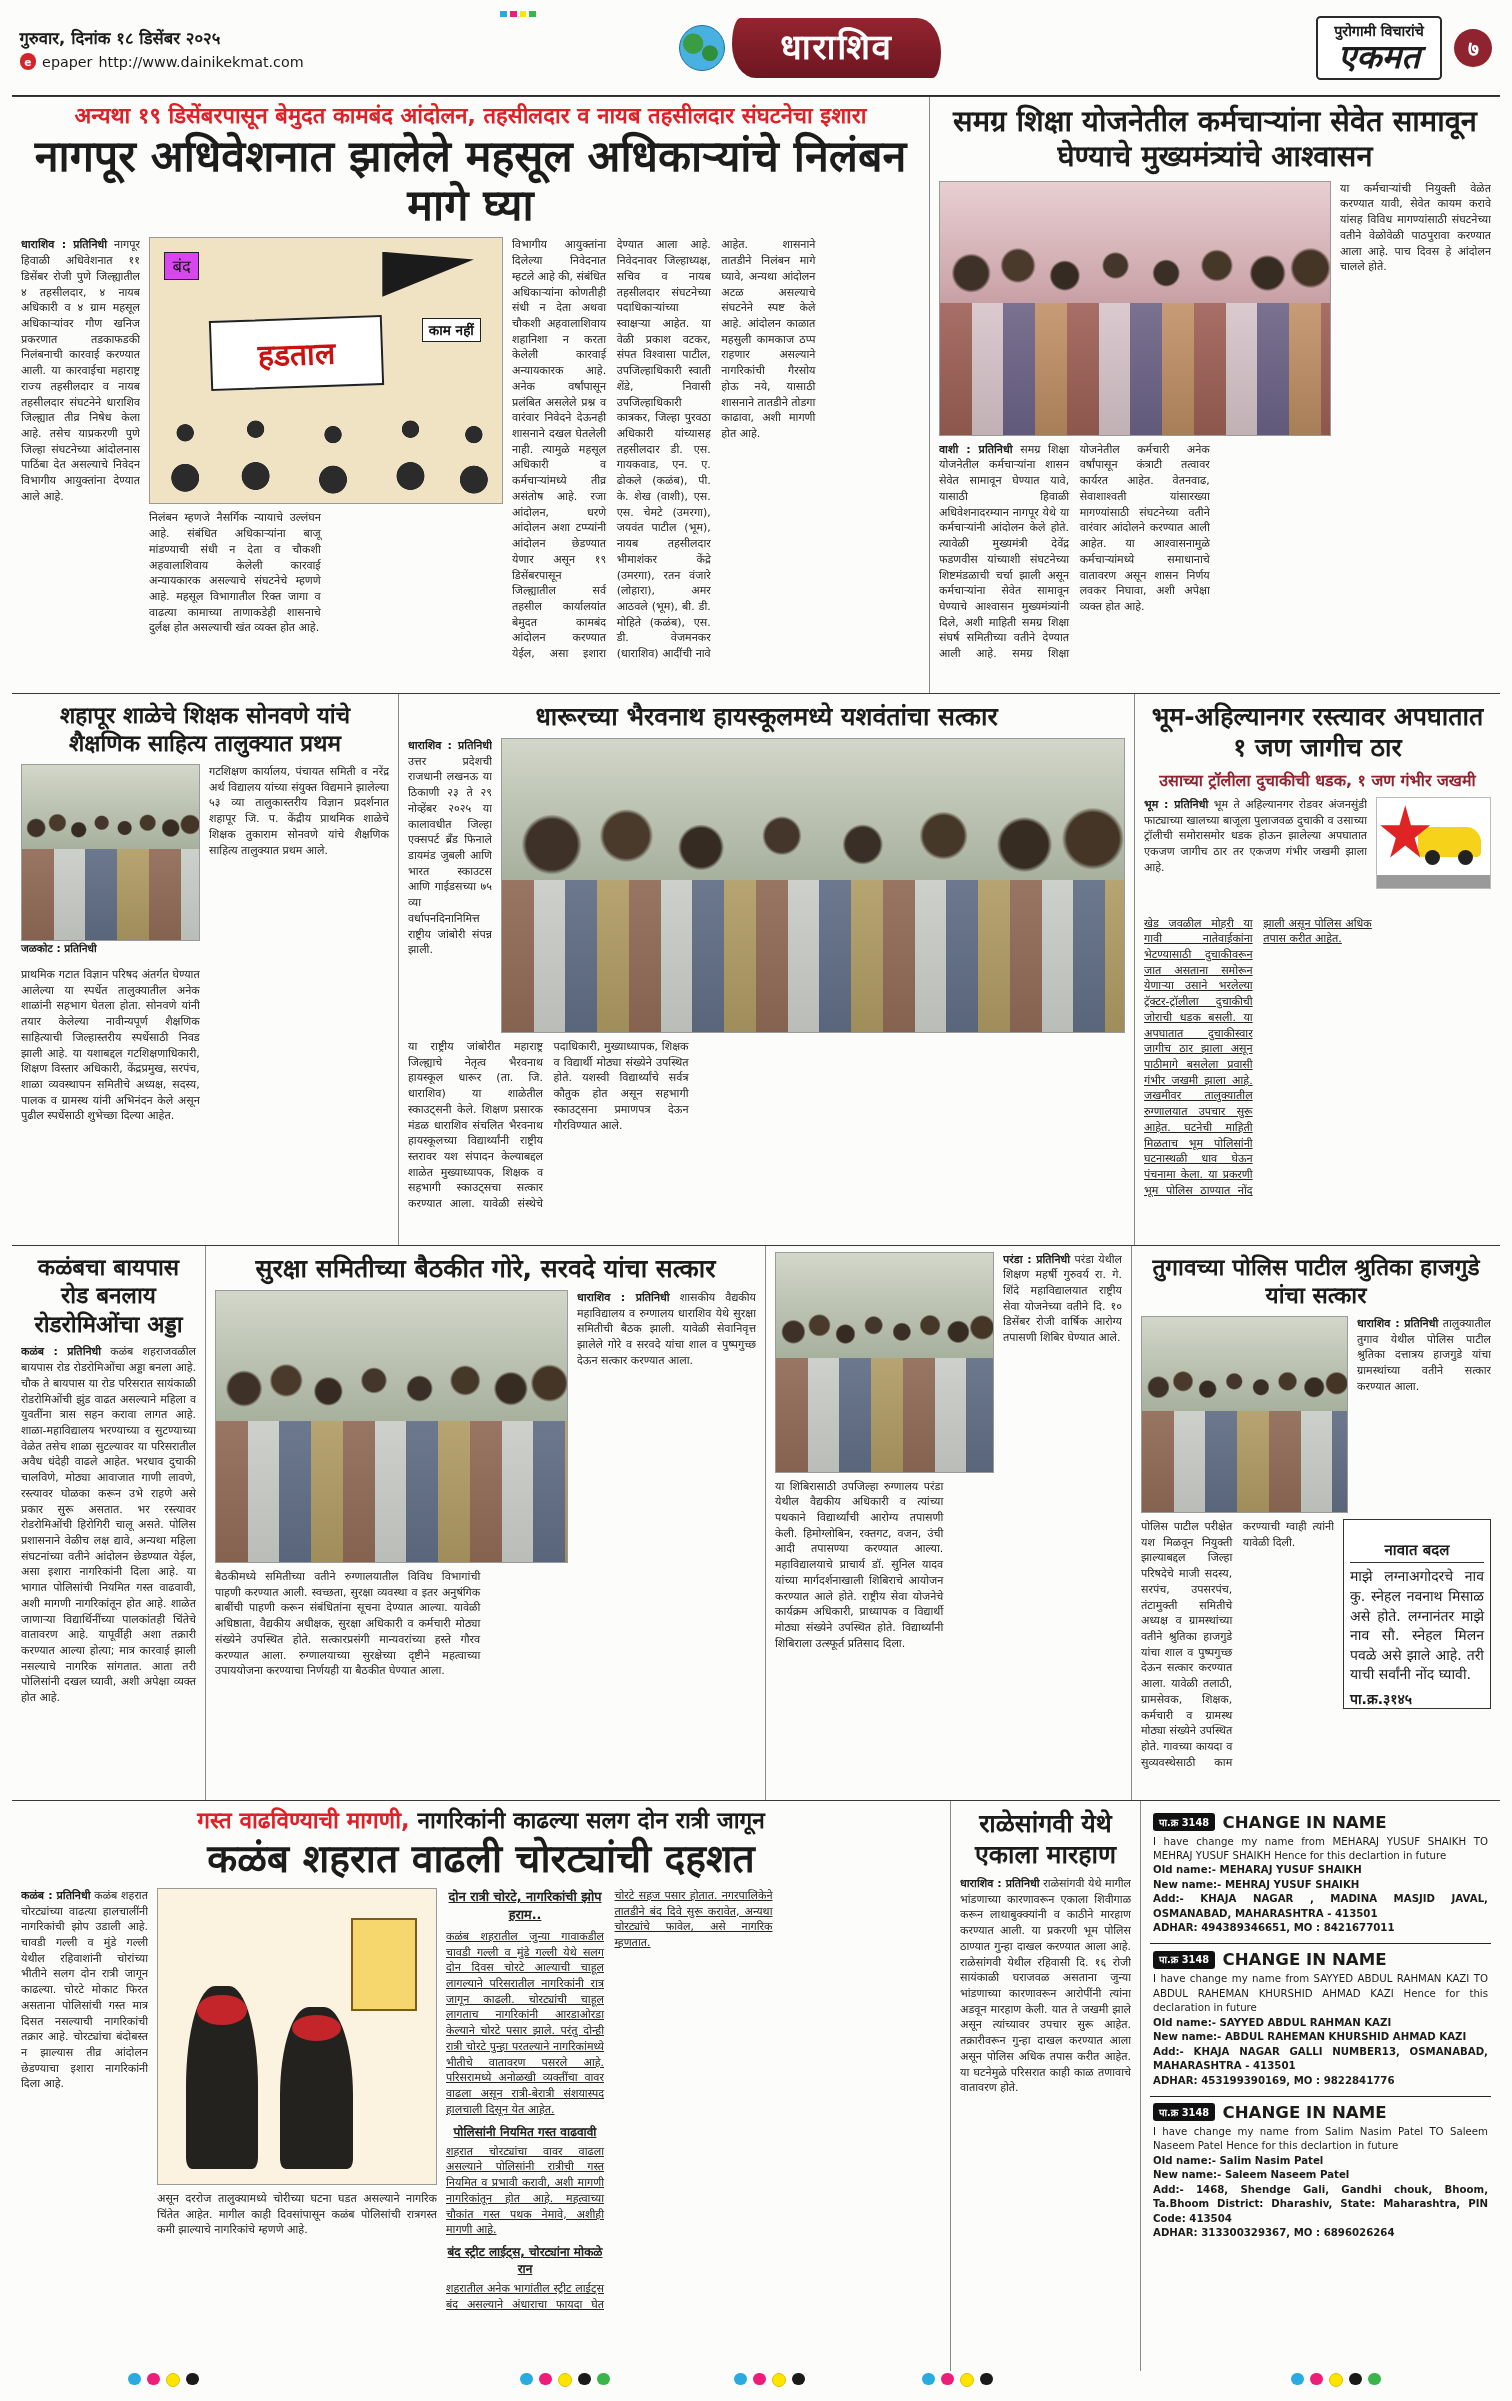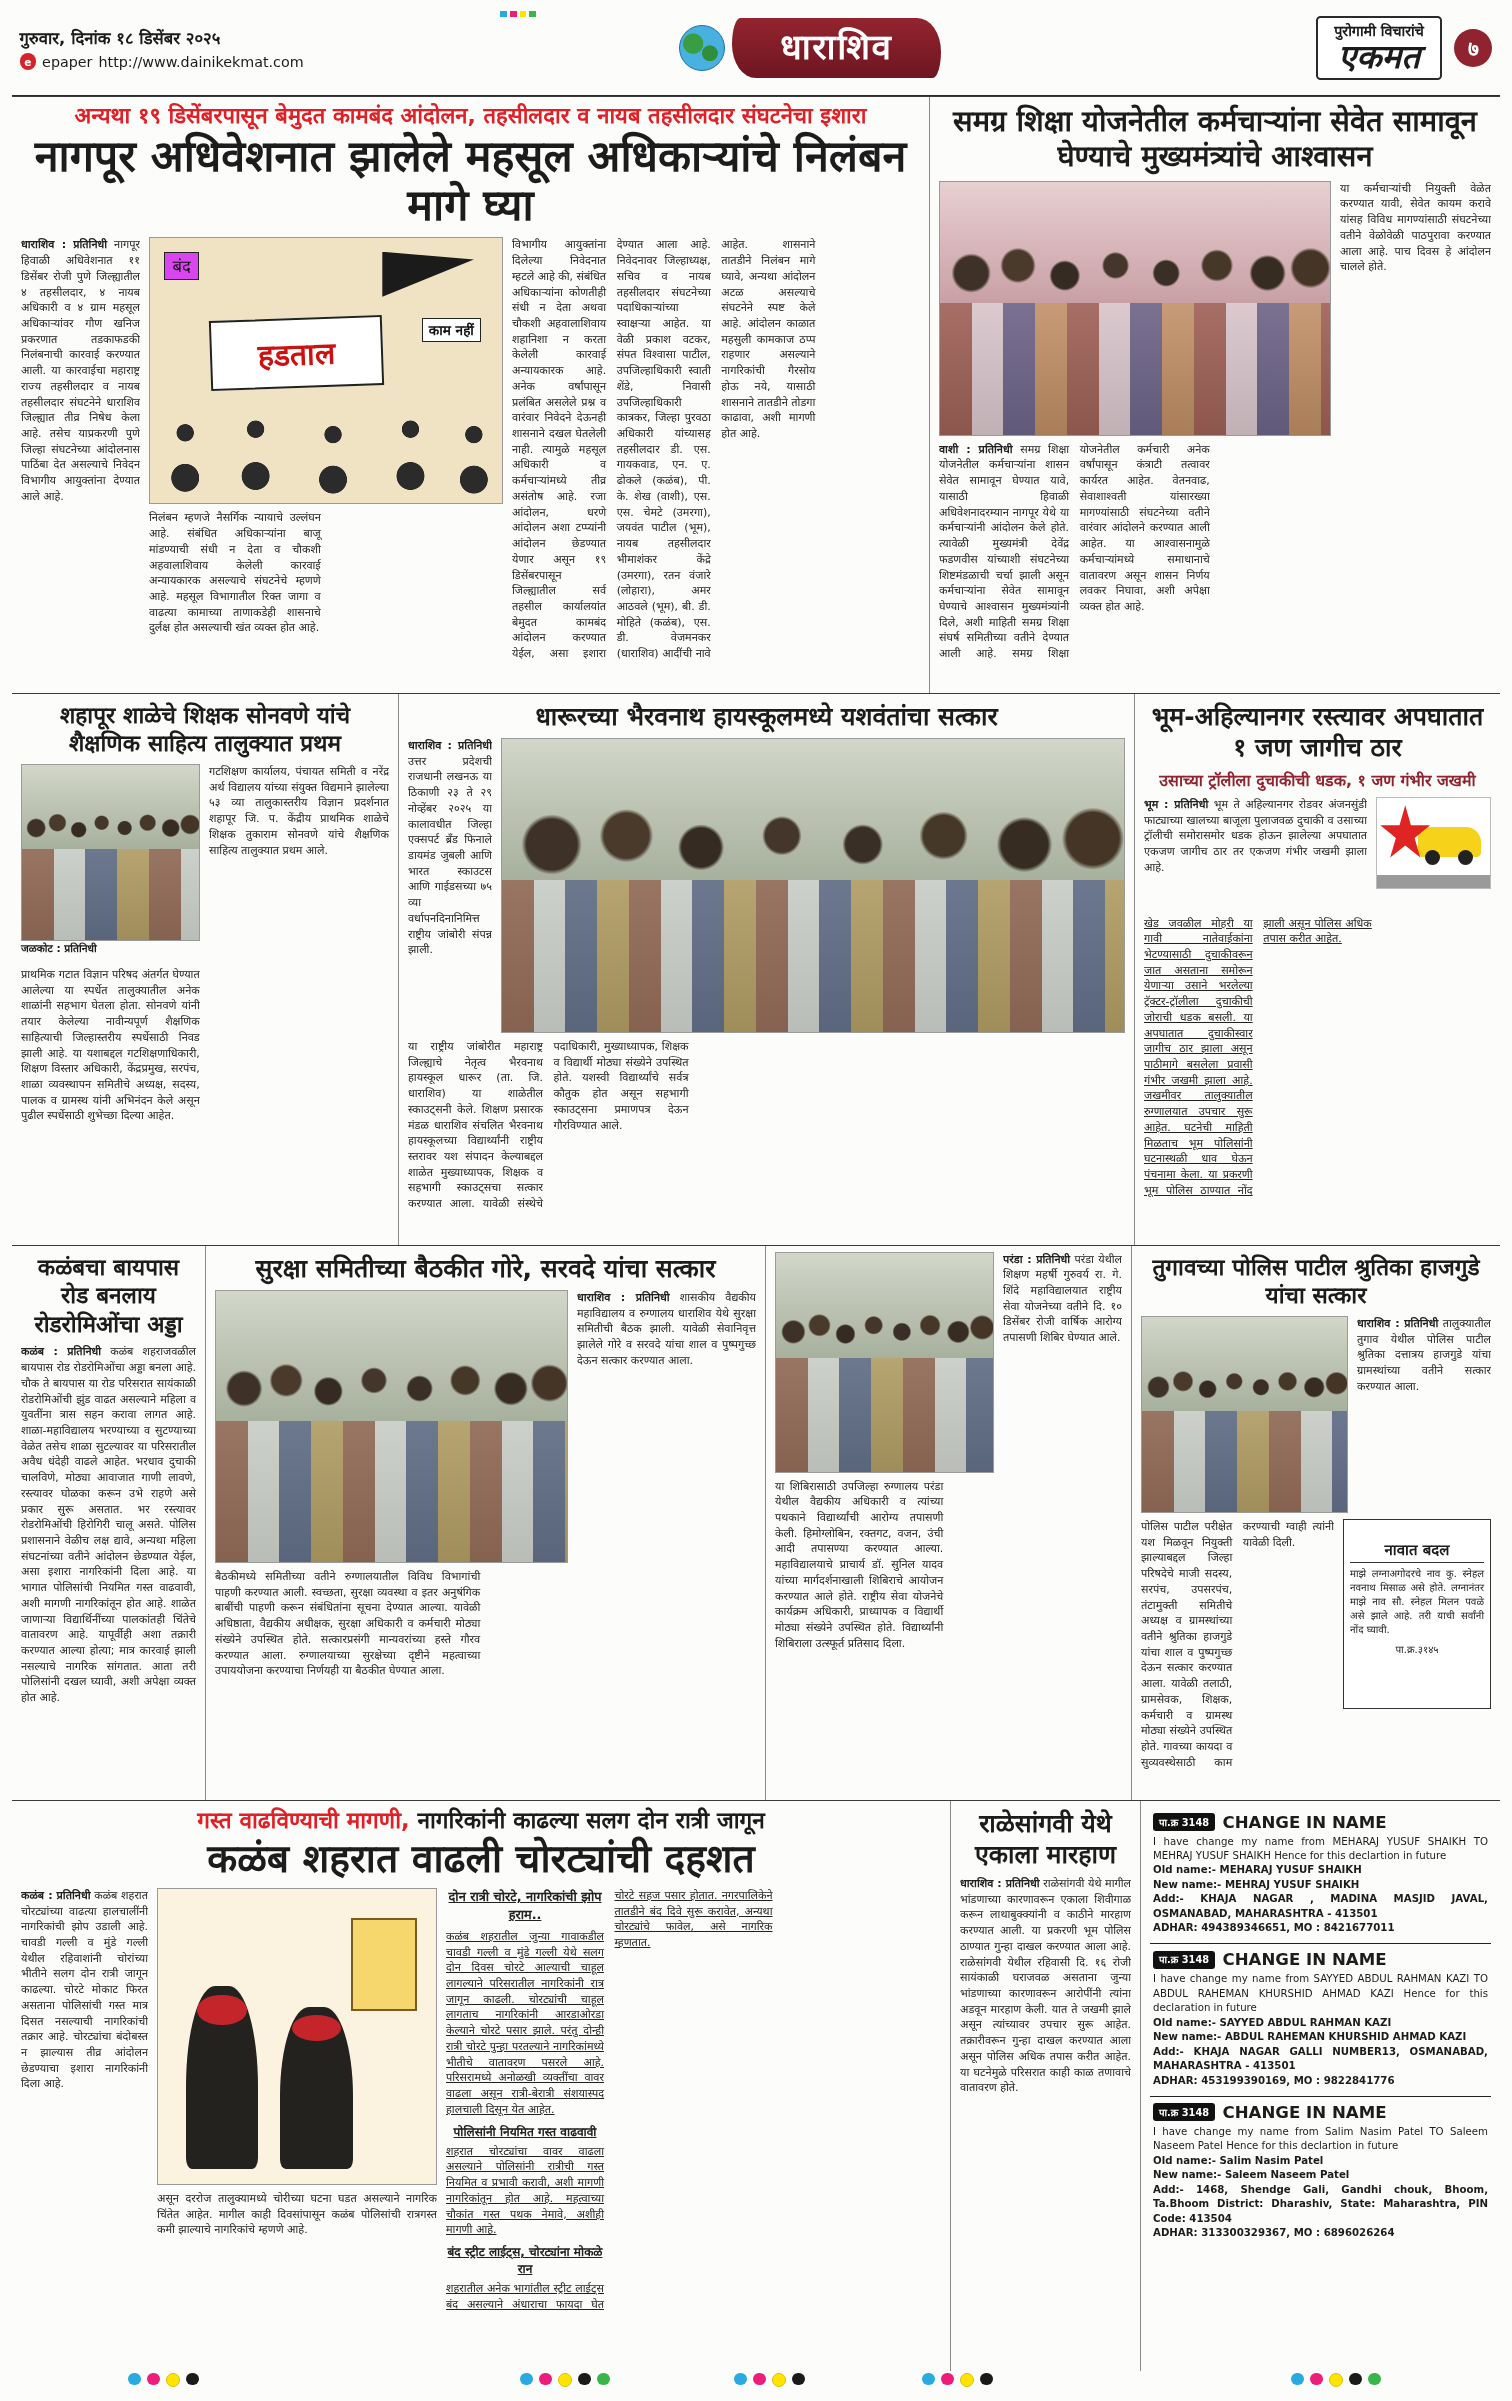--- a/index.html
+++ b/index.html
@@ -104,22 +104,22 @@
   .car{position:absolute;right:8%;top:32%;width:56%;height:34%;background:#f7d21a;
        border-radius:9px 15px 4.5px 4.5px;}
   .car::before,.car::after{content:"";position:absolute;bottom:-7.5px;width:15px;height:15px;border-radius:50%;background:#222;}
   .car::before{left:12%;} .car::after{right:12%;}
   .boom{position:absolute;left:2%;top:8%;width:46%;height:64%;background:#e02323;
         clip-path:polygon(50% 0,61% 35%,98% 35%,68% 57%,79% 91%,50% 70%,21% 91%,32% 57%,2% 35%,39% 35%);}
   .road{position:absolute;left:0;right:0;bottom:0;height:14%;background:#9a9a9a;}
   
   .adbox{border:1.5px solid #333;padding:19px 6px;background:#fff;box-sizing:border-box;}
   .adbox-title{font-weight:bold;font-size:15px;text-align:center;border-bottom:1.1px solid #333;padding-bottom:3px;margin-bottom:4.5px;}
-  .adbox-body{font-size:10px;line-height:1.4;text-align:justify;}
-  .adbox-num{font-weight:normal;font-size:10px;text-align:center;margin-top:4.5px;}
+  .adbox-body{font-size:14px;line-height:1.4;text-align:justify;}
+  .adbox-num{font-weight:bold;font-size:14px;text-align:left;margin-top:4.5px;}
   .cn-ad{border-top:1.9px solid #222;padding:6px 3px 7.5px;}
   .cn-ad:first-child{border-top:none;}
   .cn-head{display:flex;align-items:center;gap:7.5px;margin-bottom:3px;}
   .cn-badge{background:#111;color:#fff;font-size:9.8px;font-weight:bold;padding:2.3px 6px;border-radius:3px;}
   .cn-title{font-size:16.6px;font-weight:bold;}
   .cn-body{font-size:10.2px;line-height:1.42;text-align:justify;}
   .cn-body .b{font-weight:bold;display:block;}
   
   .pfoot{position:absolute;left:0;right:0;bottom:4.5px;height:30px;}
   .dots{position:absolute;top:6px;display:flex;gap:6px;}

